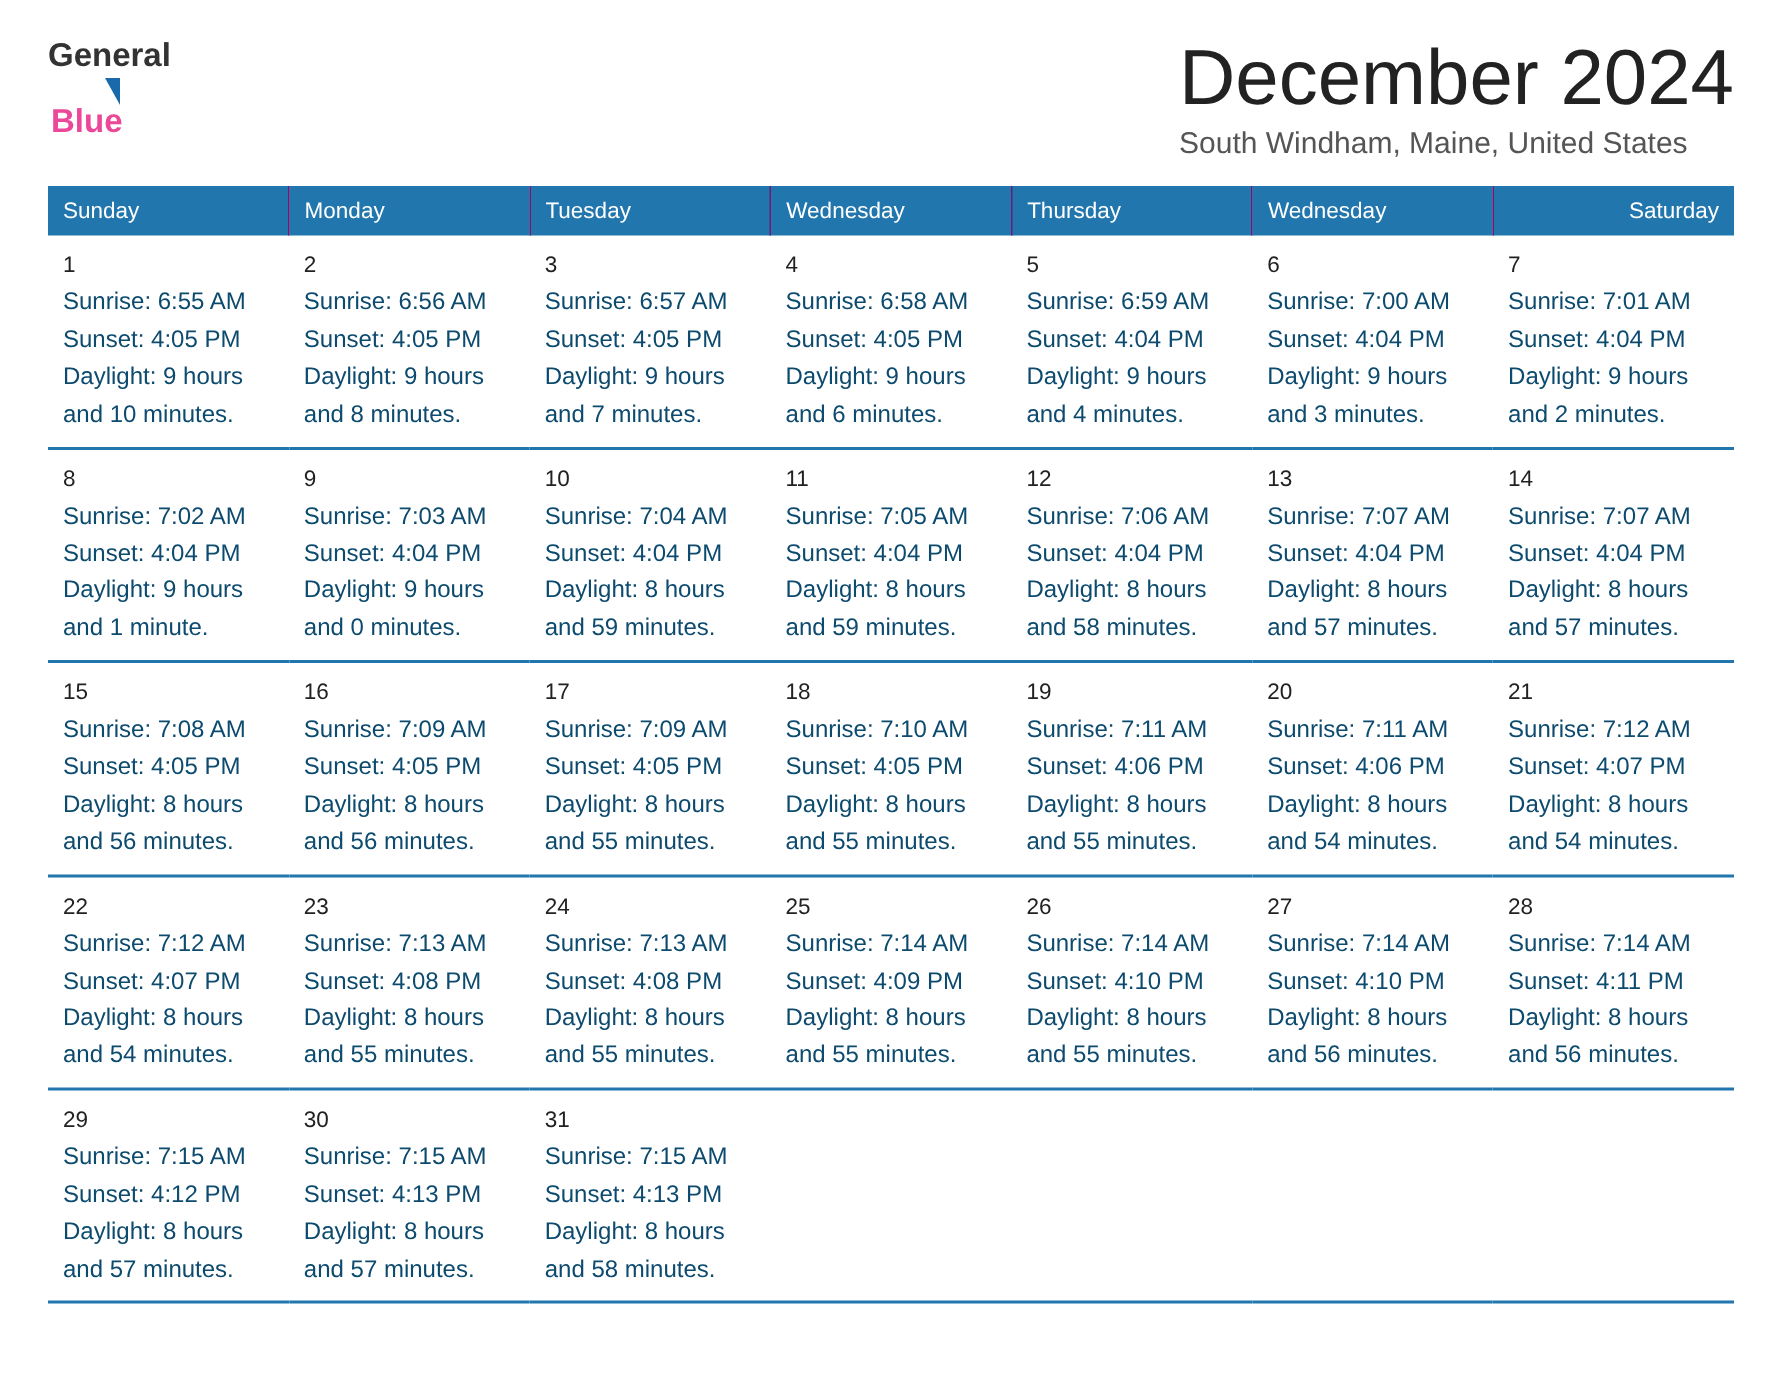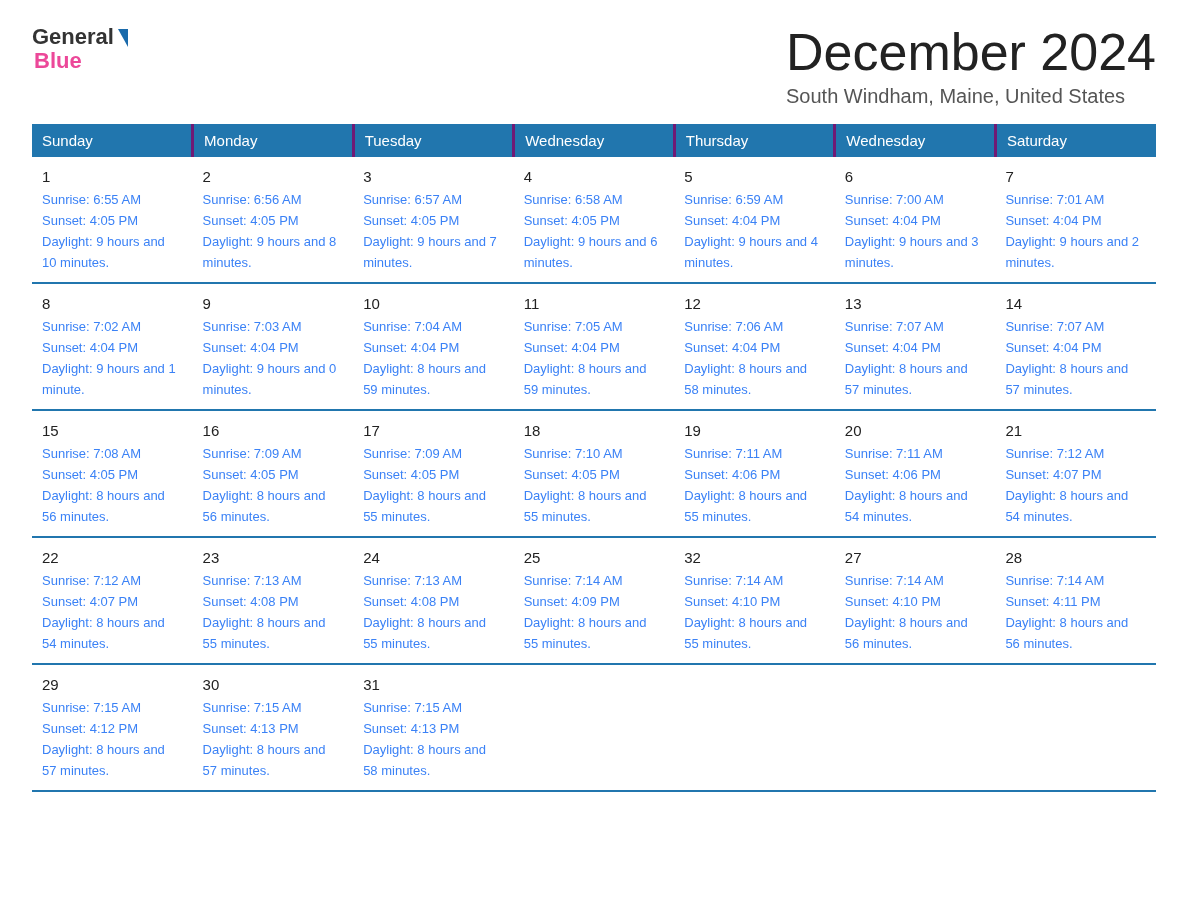--- a/index.html
+++ b/index.html
@@ -20,20 +20,21 @@
       display: flex;
       flex-direction: column;
       align-items: flex-start;
     }
     .logo-top {
       display: flex;
       align-items: center;
       font-size: 22px;
       font-weight: bold;
       color: #333;
+      flex-direction: column;
     }
     .logo-general { color: #333; }
     .logo-arrow {
       width: 0;
       height: 0;
       border-left: 10px solid transparent;
       border-right: 0px solid transparent;
       border-top: 18px solid #1a6aab;
       margin-left: 4px;
       margin-top: 2px;
@@ -64,42 +65,42 @@
       border-collapse: collapse;
       font-size: 13.5px;
     }
     thead tr th {
       background: #2176ae;
       color: #fff;
       padding: 8px 10px;
       text-align: left;
       font-weight: normal;
       font-size: 15px;
-      border-right: 3px solid #701a75;
+      border-right: 1px solid #701a75;
     }
-    thead tr th:last-child { border-right: none; }
+    thead tr th:last-child { border-right: none; text-align: right; }
     tbody tr {
       border-bottom: 2px solid #2176ae;
     }
     tbody tr td {
       padding: 8px 10px;
       vertical-align: top;
       width: 14.28%;
       color: #222;
       line-height: 1.55;
     }
     .day-num {
       font-size: 15px;
       font-weight: normal;
       display: block;
       margin-bottom: 2px;
     }
     .day-info {
-      font-size: 13px;
-      color: #3b82f6;
+      font-size: 16px;
+      color: #0c4a6e;
     }
   </style>
 </head>
 <body>
 
 <div class="header">
   <div class="logo">
     <div class="logo-top">
       <span class="logo-general">General</span>
       <div class="logo-arrow"></div>
@@ -150,21 +151,21 @@
         <td><span class="day-num">18</span><span class="day-info">Sunrise: 7:10 AM<br>Sunset: 4:05 PM<br>Daylight: 8 hours and 55 minutes.</span></td>
         <td><span class="day-num">19</span><span class="day-info">Sunrise: 7:11 AM<br>Sunset: 4:06 PM<br>Daylight: 8 hours and 55 minutes.</span></td>
         <td><span class="day-num">20</span><span class="day-info">Sunrise: 7:11 AM<br>Sunset: 4:06 PM<br>Daylight: 8 hours and 54 minutes.</span></td>
         <td><span class="day-num">21</span><span class="day-info">Sunrise: 7:12 AM<br>Sunset: 4:07 PM<br>Daylight: 8 hours and 54 minutes.</span></td>
       </tr>
       <tr>
         <td><span class="day-num">22</span><span class="day-info">Sunrise: 7:12 AM<br>Sunset: 4:07 PM<br>Daylight: 8 hours and 54 minutes.</span></td>
         <td><span class="day-num">23</span><span class="day-info">Sunrise: 7:13 AM<br>Sunset: 4:08 PM<br>Daylight: 8 hours and 55 minutes.</span></td>
         <td><span class="day-num">24</span><span class="day-info">Sunrise: 7:13 AM<br>Sunset: 4:08 PM<br>Daylight: 8 hours and 55 minutes.</span></td>
         <td><span class="day-num">25</span><span class="day-info">Sunrise: 7:14 AM<br>Sunset: 4:09 PM<br>Daylight: 8 hours and 55 minutes.</span></td>
-        <td><span class="day-num">32</span><span class="day-info">Sunrise: 7:14 AM<br>Sunset: 4:10 PM<br>Daylight: 8 hours and 55 minutes.</span></td>
+        <td><span class="day-num">26</span><span class="day-info">Sunrise: 7:14 AM<br>Sunset: 4:10 PM<br>Daylight: 8 hours and 55 minutes.</span></td>
         <td><span class="day-num">27</span><span class="day-info">Sunrise: 7:14 AM<br>Sunset: 4:10 PM<br>Daylight: 8 hours and 56 minutes.</span></td>
         <td><span class="day-num">28</span><span class="day-info">Sunrise: 7:14 AM<br>Sunset: 4:11 PM<br>Daylight: 8 hours and 56 minutes.</span></td>
       </tr>
       <tr>
         <td><span class="day-num">29</span><span class="day-info">Sunrise: 7:15 AM<br>Sunset: 4:12 PM<br>Daylight: 8 hours and 57 minutes.</span></td>
         <td><span class="day-num">30</span><span class="day-info">Sunrise: 7:15 AM<br>Sunset: 4:13 PM<br>Daylight: 8 hours and 57 minutes.</span></td>
         <td><span class="day-num">31</span><span class="day-info">Sunrise: 7:15 AM<br>Sunset: 4:13 PM<br>Daylight: 8 hours and 58 minutes.</span></td>
         <td></td>
         <td></td>
         <td></td>

